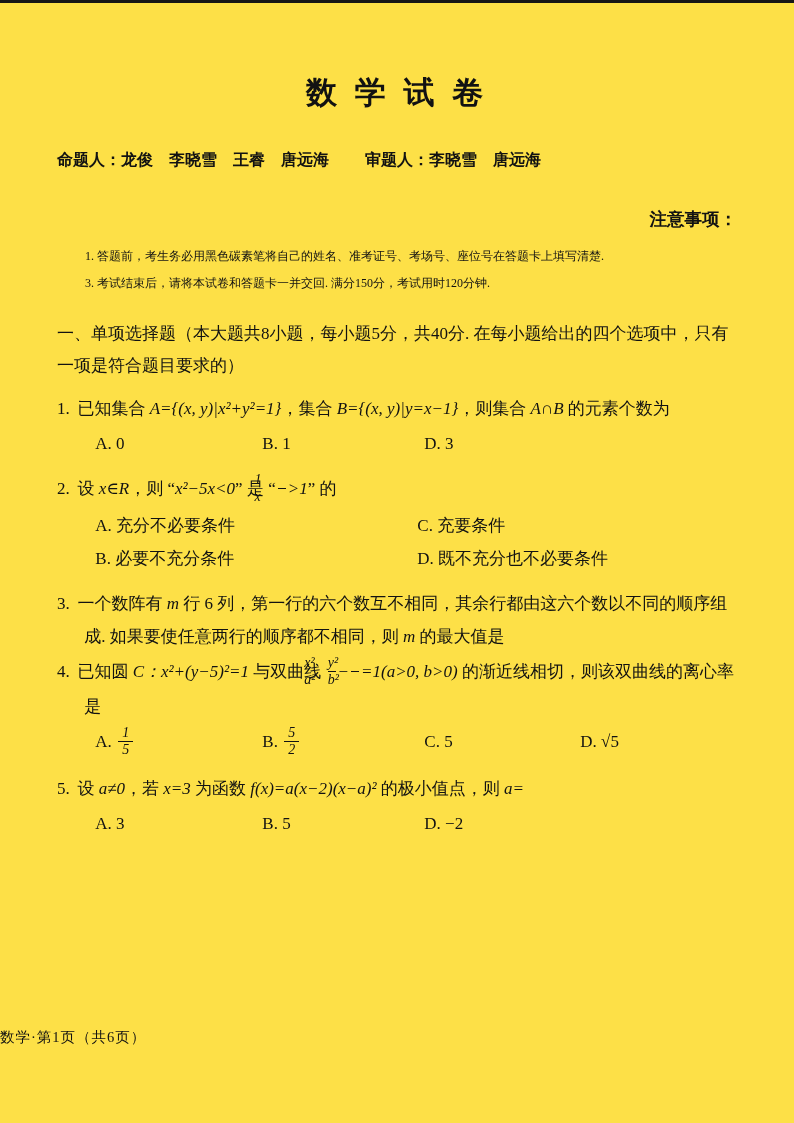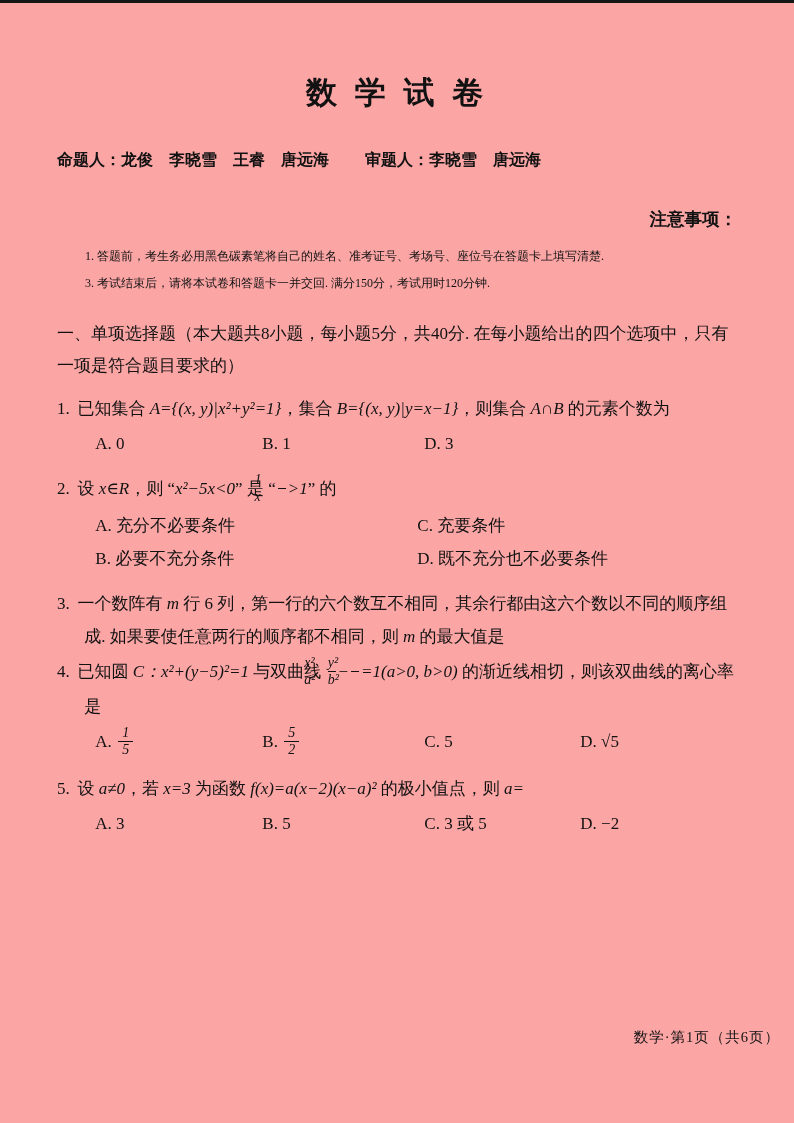--- a/index.html
+++ b/index.html
@@ -1,20 +1,20 @@
 <!DOCTYPE html>
 <html><head>
 <meta charset="utf-8">
 <style>
   html,body{margin:0;padding:0;background:#e8e8e8;}
   .page{
     position:relative;
     width:794px;height:1123px;
     margin:0 auto;
-    background:#fca5a5;
+    background:#fde047;
     box-sizing:border-box;
     padding:50px 57px 0 57px;
     font-family:"Liberation Serif","DejaVu Serif",serif;
     color:#121212;
     overflow:hidden;
   }
   .scan-edge-top{position:absolute;top:0;left:0;right:0;height:3px;background:#161616;}
   .title{
     text-align:center;
     font-size:31px;
@@ -71,23 +71,23 @@
     padding-left:1.55em;
     margin:2px 0 12px 0;
     font-size:17px;
     line-height:1.95;
   }
   .options-4{grid-template-columns:167px 162px 156px 1fr;}
   .options-2{grid-template-columns:322px 1fr;}
   .opt{white-space:nowrap;margin-left:12px;}
   .footer{
     position:absolute;
-    left:0;right:14px;
+    left:0;right:0;
     top:1028px;
-    text-align:right;
+    text-align:left;
     font-size:14.5px;
     letter-spacing:1px;
   }
 </style>
 </head>
 <body>
 
 <div class="page">
   <div class="scan-edge-top"></div>
 
@@ -147,19 +147,18 @@
       <span class="opt">C. 5</span>
       <span class="opt">D. √5</span>
     </div>
   </div>
 
   <div class="question">
     <div class="q-body"><span class="q-num">5.</span><span>设 </span><span class="math">a≠0</span><span>，若 </span><span class="math">x=3</span><span> 为函数 </span><span class="math">f(x)=a(x−2)(x−a)²</span><span> 的极小值点，则 </span><span class="math">a=</span></div>
     <div class="options options-4">
       <span class="opt">A. 3</span>
       <span class="opt">B. 5</span>
-      <span class="opt">C. 3 或 5</span>
       <span class="opt">D. −2</span>
     </div>
   </div>
 
   <div class="footer">数学·第1页（共6页）</div>
 </div>
 
 </body></html>

